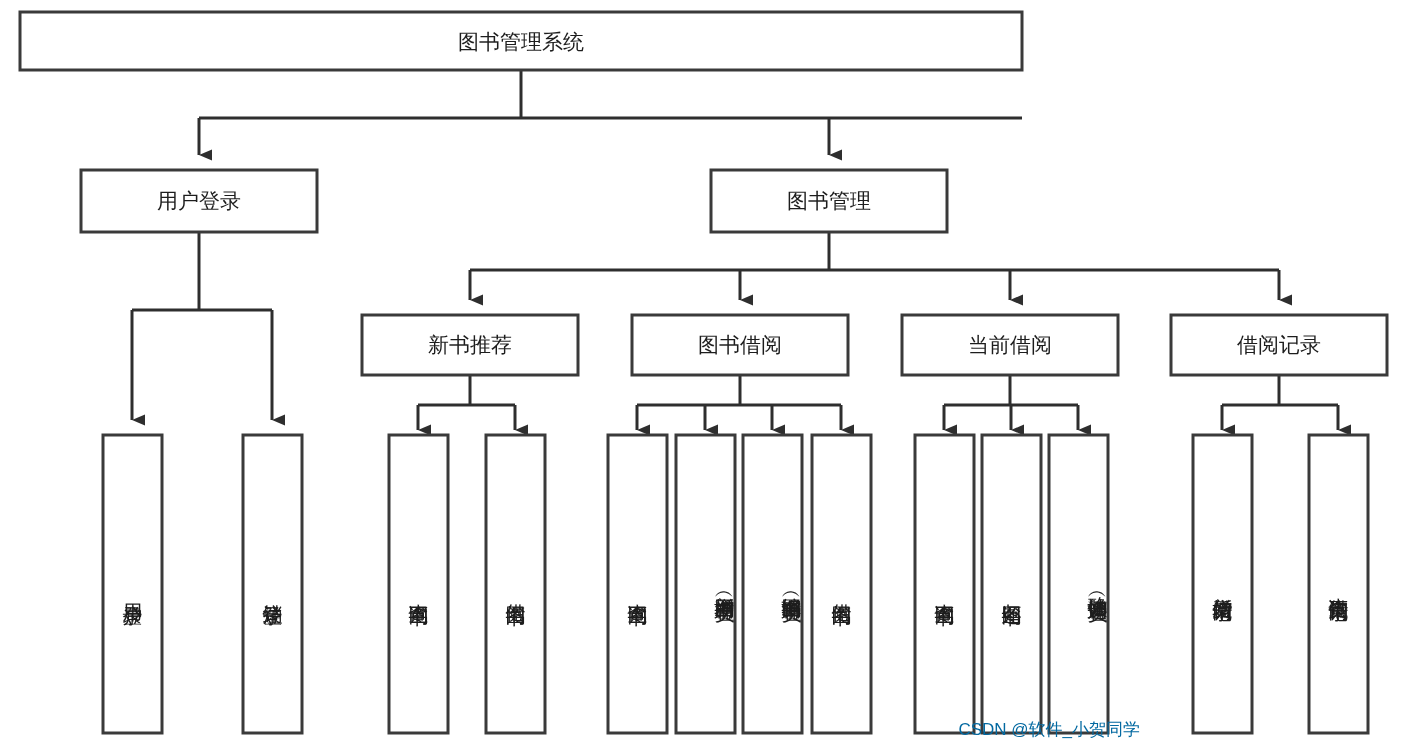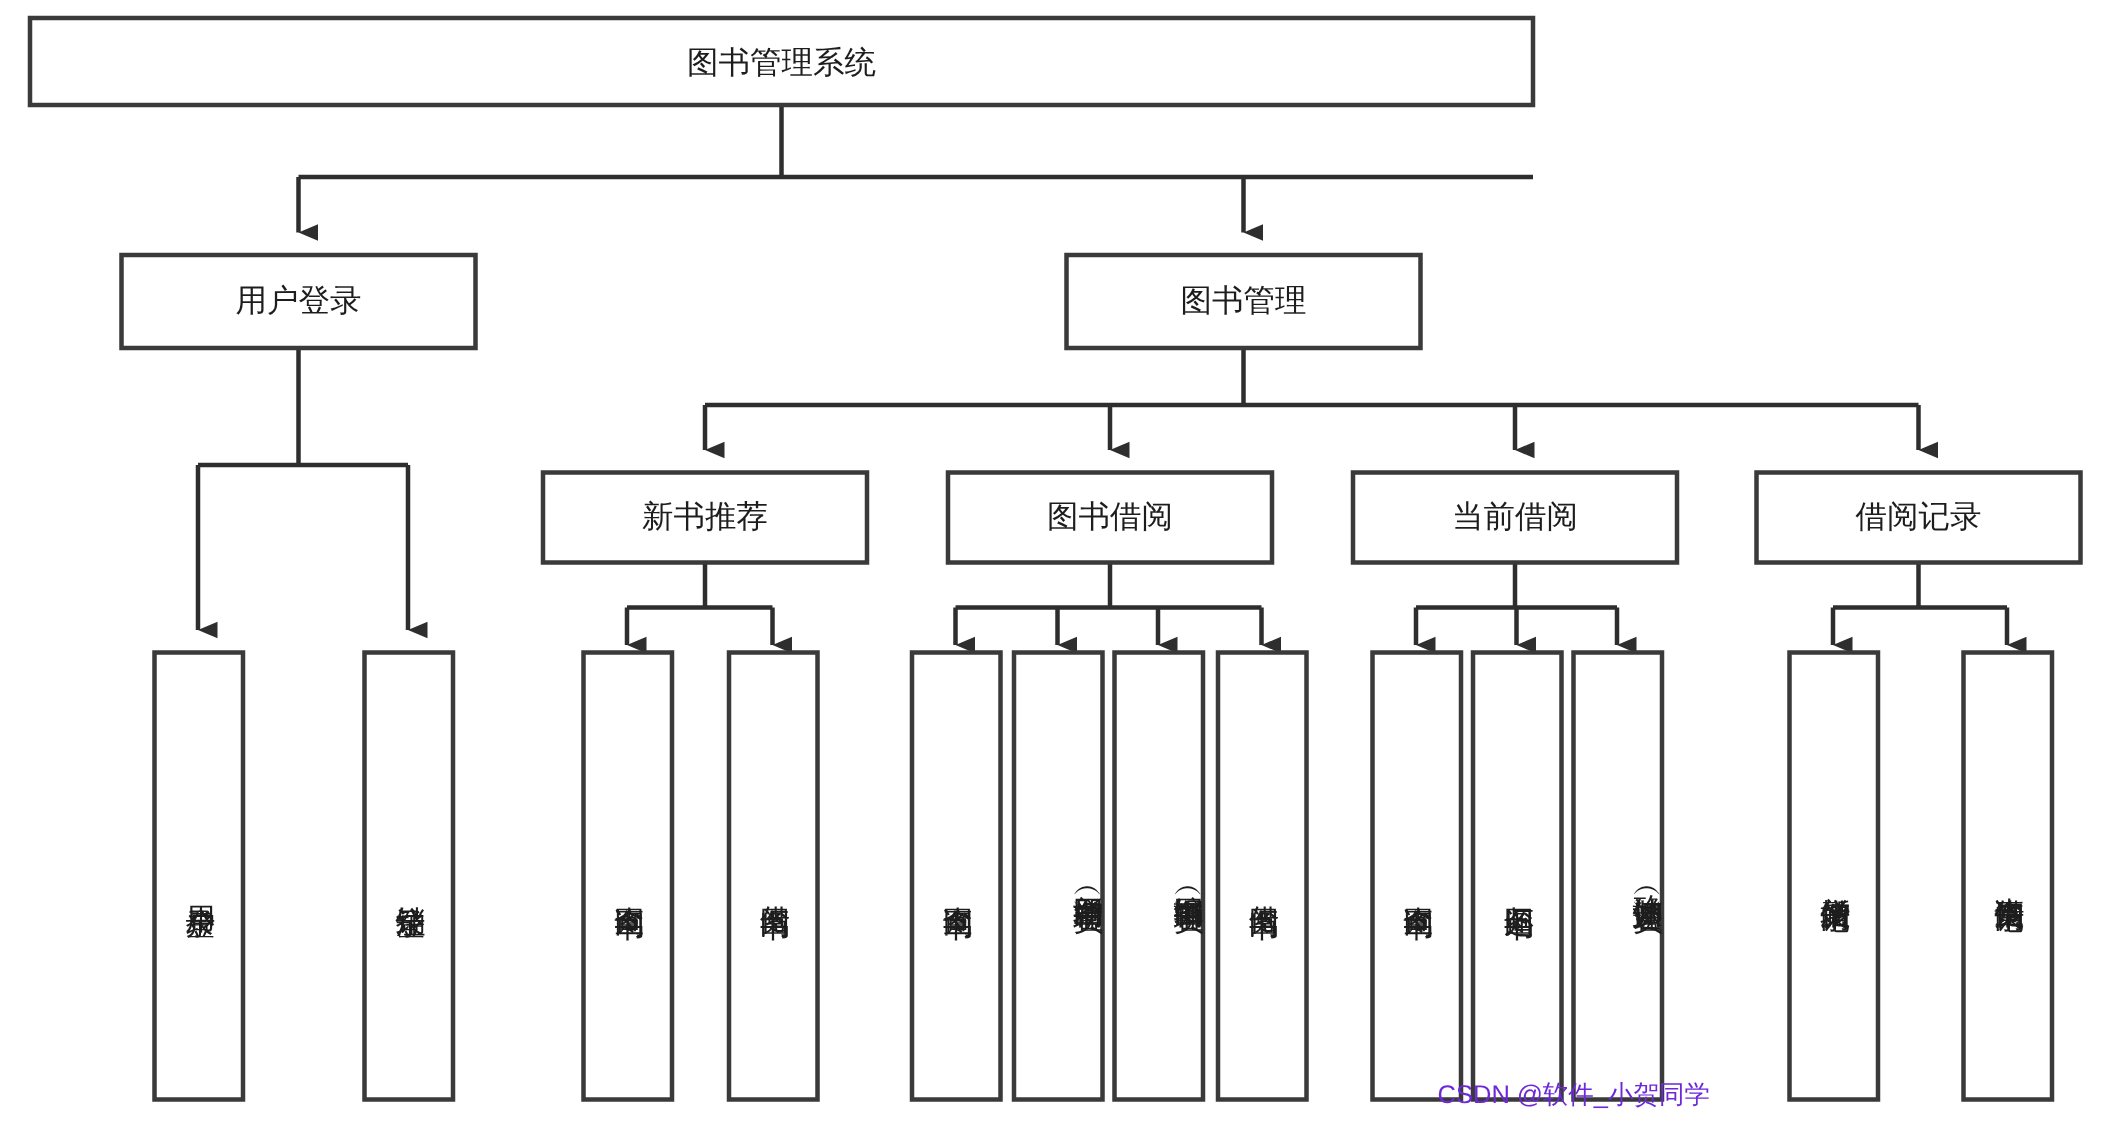--- a/index.html
+++ b/index.html
@@ -28,21 +28,21 @@
     letter-spacing:1px;
     white-space:nowrap;
     display:flex;
     align-items:flex-start;
     justify-content:center;
     pointer-events:none;
   }
   .vlabel.mid{align-items:center;}
   .watermark{
     position:absolute;right:8px;bottom:6px;
-    font-size:17px;color:#6d28d9;
+    font-size:17px;color:#0369a1;
     font-family:"Liberation Sans","DejaVu Sans",sans-serif;
     white-space:nowrap;
   }
 </style>
 </head>
 <body>
 
 <div id="diagram-root">
 
   <svg id="tree" viewBox="0 0 1405 747">

